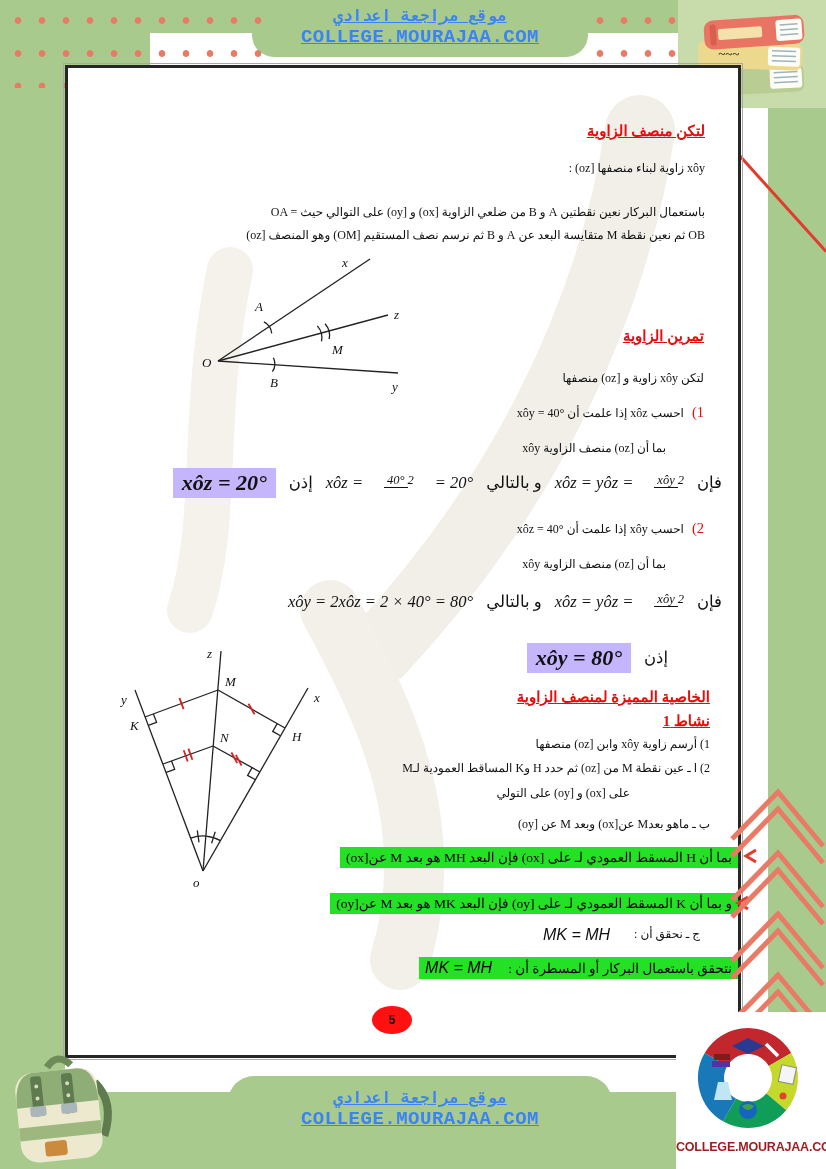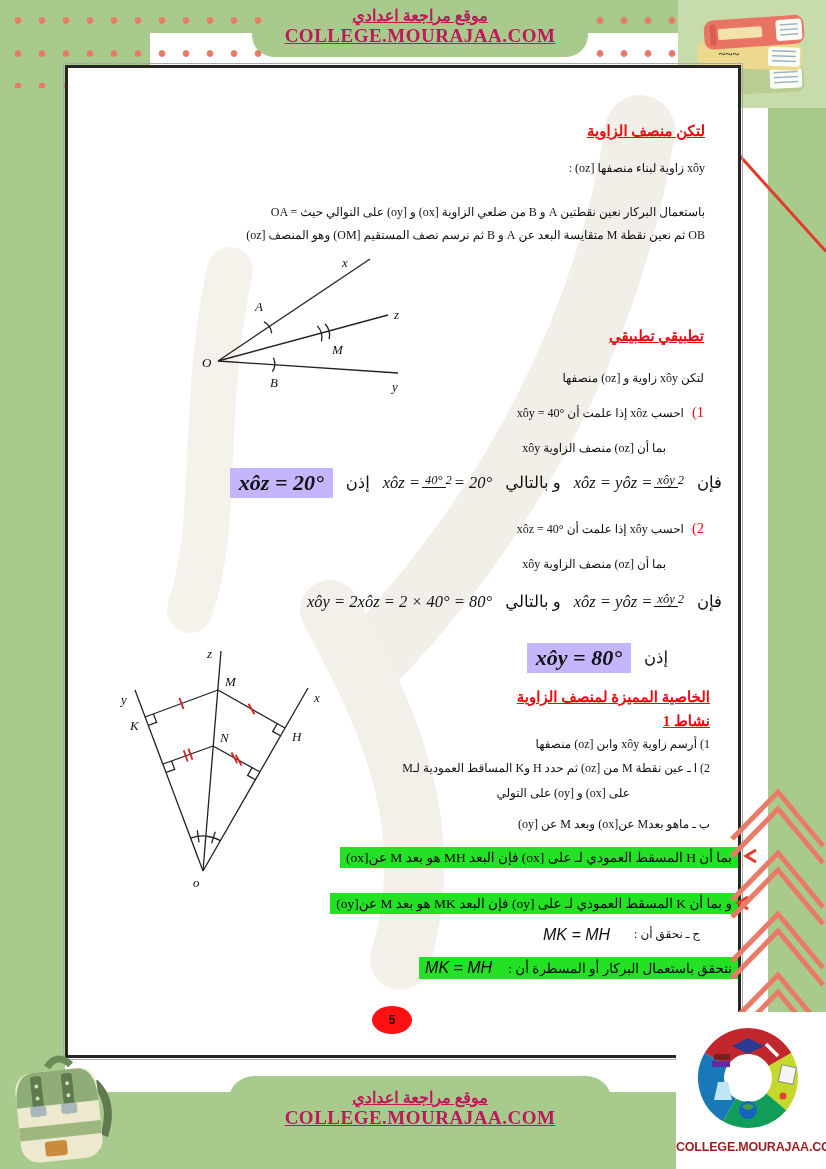--- a/index.html
+++ b/index.html
@@ -9,35 +9,35 @@
   .abs{position:absolute}
 
   
   .green{background:#a8cb8d}
   .lgreen{background:#c8dcab}
   .dots{background-image:radial-gradient(circle,#e97b66 3px,rgba(0,0,0,0) 3.7px);
         background-size:24px 33px;background-position:6px 4px}
 
   
   .banner{display:flex;flex-direction:column;align-items:center;justify-content:space-between;
-          font-family:Liberation Serif, serif;color:#be185d;text-align:center}
+          font-family:Liberation Mono, monospace;color:#3b82f6;text-align:center}
   .banner .l1{font-size:16px;font-weight:bold;text-decoration:underline;direction:rtl}
   .banner .l2{font-size:19px;font-weight:bold;text-decoration:underline;letter-spacing:.5px}
 
   
   .page{left:65px;top:65px;width:676px;height:993px;background:#fff;
         border:3px solid #262626;outline:1px solid #a8a8a8;outline-offset:1px}
 
   .ar{direction:rtl;text-align:right;font-size:12px;line-height:1.45}
   .heading{direction:rtl;color:#e80c0c;font-weight:bold;font-size:15px;
            text-decoration:underline;text-align:right}
   .math{font-style:italic;direction:ltr;unicode-bidi:isolate;
         font-family:Liberation Sans, sans-serif}
   .eqrow{display:flex;direction:rtl;align-items:center;gap:13px;font-size:16.5px}
-  .mg{display:inline-flex;gap:2px;direction:ltr;font-style:italic}
+  .mg{display:inline-flex;gap:21px;direction:ltr;font-style:italic}
   .frac{display:inline-flex;flex-direction:row;align-items:center;line-height:1.08;
         font-size:12.5px;transform:translateY(-2px)}
   .frac .num{border-bottom:1.3px solid #111;padding:0 3px}
   .ybox{background:#c4b5fd;font-weight:bold;font-style:italic;direction:ltr;
         padding:2px 9px;font-size:22px}
   .greenline{background:#25e125;direction:rtl;font-size:13.5px;padding:2px 6px;
              white-space:nowrap;color:#000}
   .rednum{color:#e80c0c;direction:ltr;unicode-bidi:isolate}
   .qline{display:flex;direction:rtl;gap:8px;font-size:14.5px;align-items:baseline}
   .oval{width:40px;height:28px;background:#ff1111;border-radius:50%;
@@ -117,21 +117,21 @@
   </g>
   <text x="32" y="114">O</text>
   <text x="172" y="14">x</text>
   <text x="224" y="66">z</text>
   <text x="222" y="138">y</text>
   <text x="85" y="58">A</text>
   <text x="100" y="134">B</text>
   <text x="162" y="101" font-style="normal">M</text>
 </svg>
 
-<div class="abs heading" style="top:327px;right:122px">تطبيقي تطبيقي</div>
+<div class="abs heading" style="top:327px;right:122px">تمرين الزاوية</div>
 <div class="abs ar" style="top:370px;right:122px">لتكن ⁦xôy⁩ زاوية و ⁦(oz]⁩ منصفها</div>
 
 <div class="abs qline" style="top:404px;right:122px">
   <span class="rednum">(1</span>
   <span class="ar">احسب ⁦xôz⁩ إذا علمت أن ⁦xôy = 40°⁩</span>
 </div>
 <div class="abs ar" style="top:440px;right:160px">بما أن ⁦(oz]⁩ منصف الزاوية ⁦xôy⁩</div>
 
 <div class="abs eqrow" style="top:468px;right:104px">
   <span>فإن</span>

